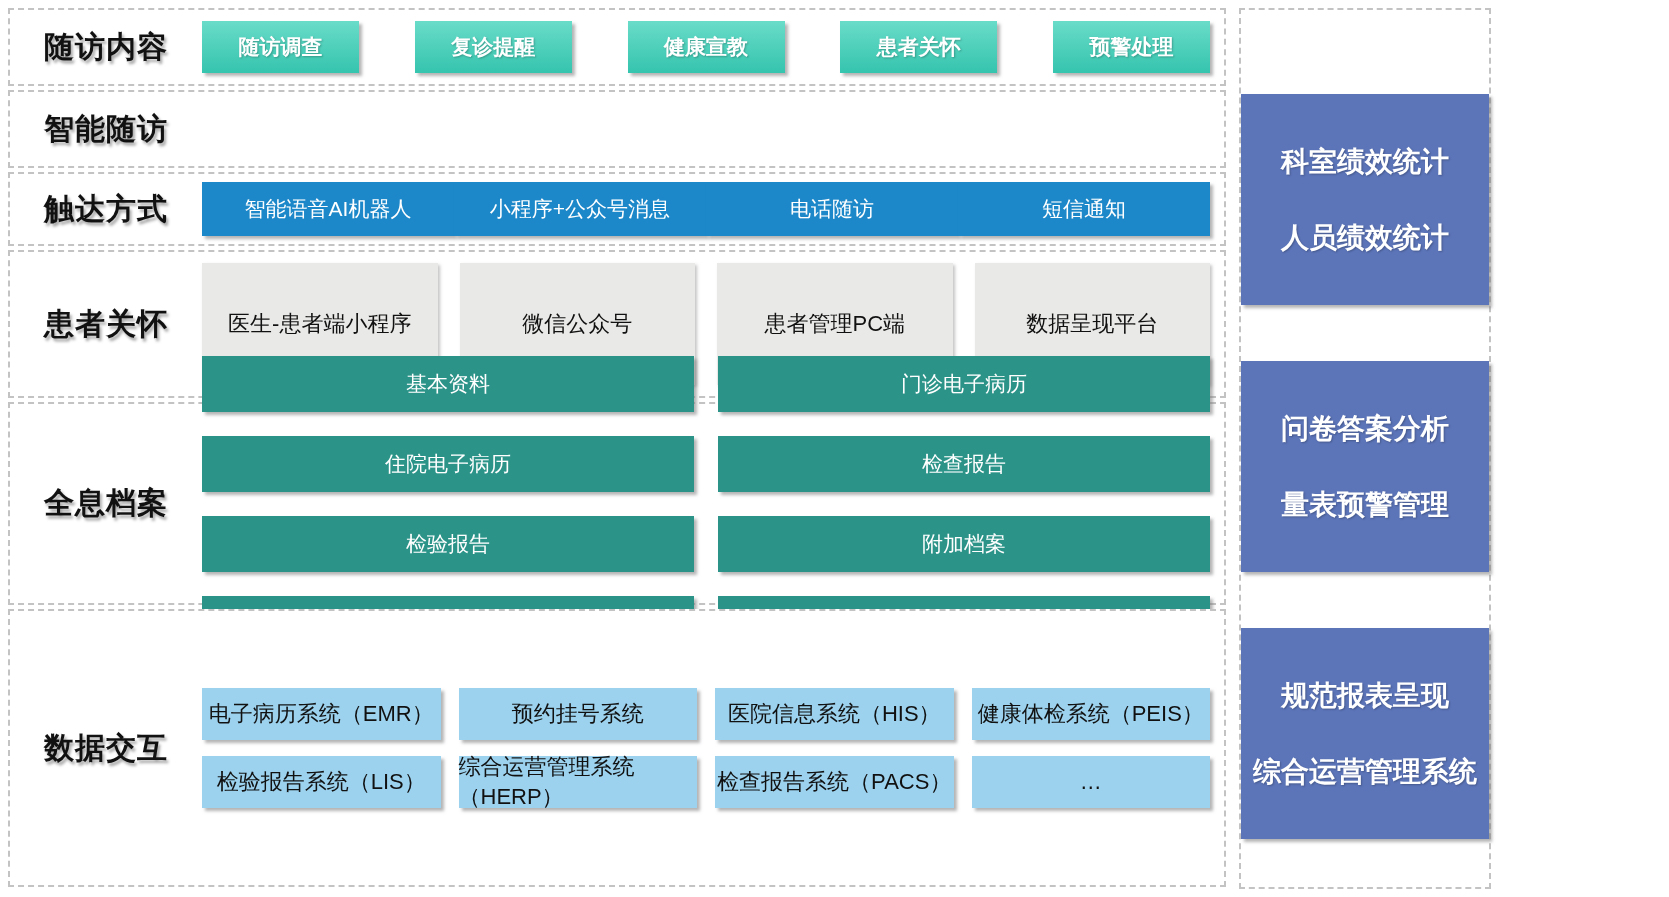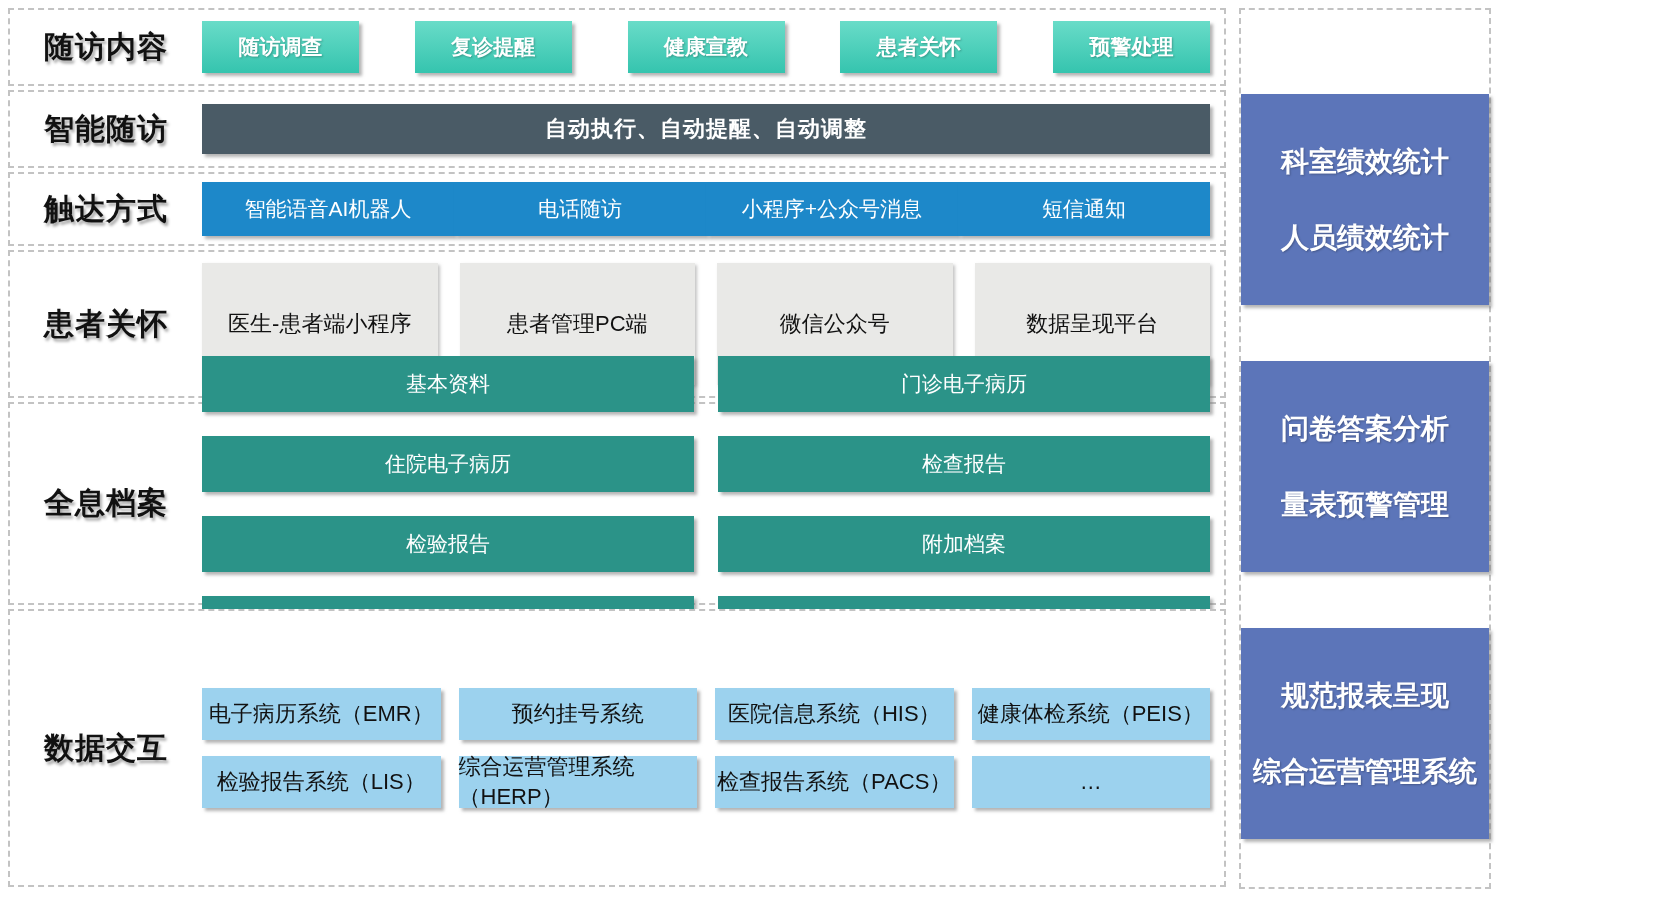--- a/index.html
+++ b/index.html
@@ -130,41 +130,38 @@
         <div class="pill shadow">随访调查</div>
         <div class="pill shadow">复诊提醒</div>
         <div class="pill shadow">健康宣教</div>
         <div class="pill shadow">患者关怀</div>
         <div class="pill shadow">预警处理</div>
       </div>
     </div>
 
     <div class="section sec-2">
       <div class="section-label">智能随访</div>
-      <div class="content">
-        <div class="banner shadow">自动执行、自动提醒、自动调整</div>
-      </div>
     </div>
 
     <div class="section sec-3">
       <div class="section-label">触达方式</div>
       <div class="content">
         <div class="blue-btn shadow">智能语音AI机器人</div>
+        <div class="blue-btn shadow">小程序+公众号消息</div>
         <div class="blue-btn shadow">电话随访</div>
-        <div class="blue-btn shadow">小程序+公众号消息</div>
         <div class="blue-btn shadow">短信通知</div>
       </div>
     </div>
 
     <div class="section sec-4">
       <div class="section-label">患者关怀</div>
       <div class="content">
         <div class="gray-box">医生-患者端小程序</div>
+        <div class="gray-box">微信公众号</div>
         <div class="gray-box">患者管理PC端</div>
-        <div class="gray-box">微信公众号</div>
         <div class="gray-box">数据呈现平台</div>
       </div>
     </div>
 
     <div class="section sec-5">
       <div class="section-label">全息档案</div>
       <div class="content">
         <div class="teal-tile shadow">基本资料</div>
         <div class="teal-tile shadow">门诊电子病历</div>
         <div class="teal-tile shadow">住院电子病历</div>

